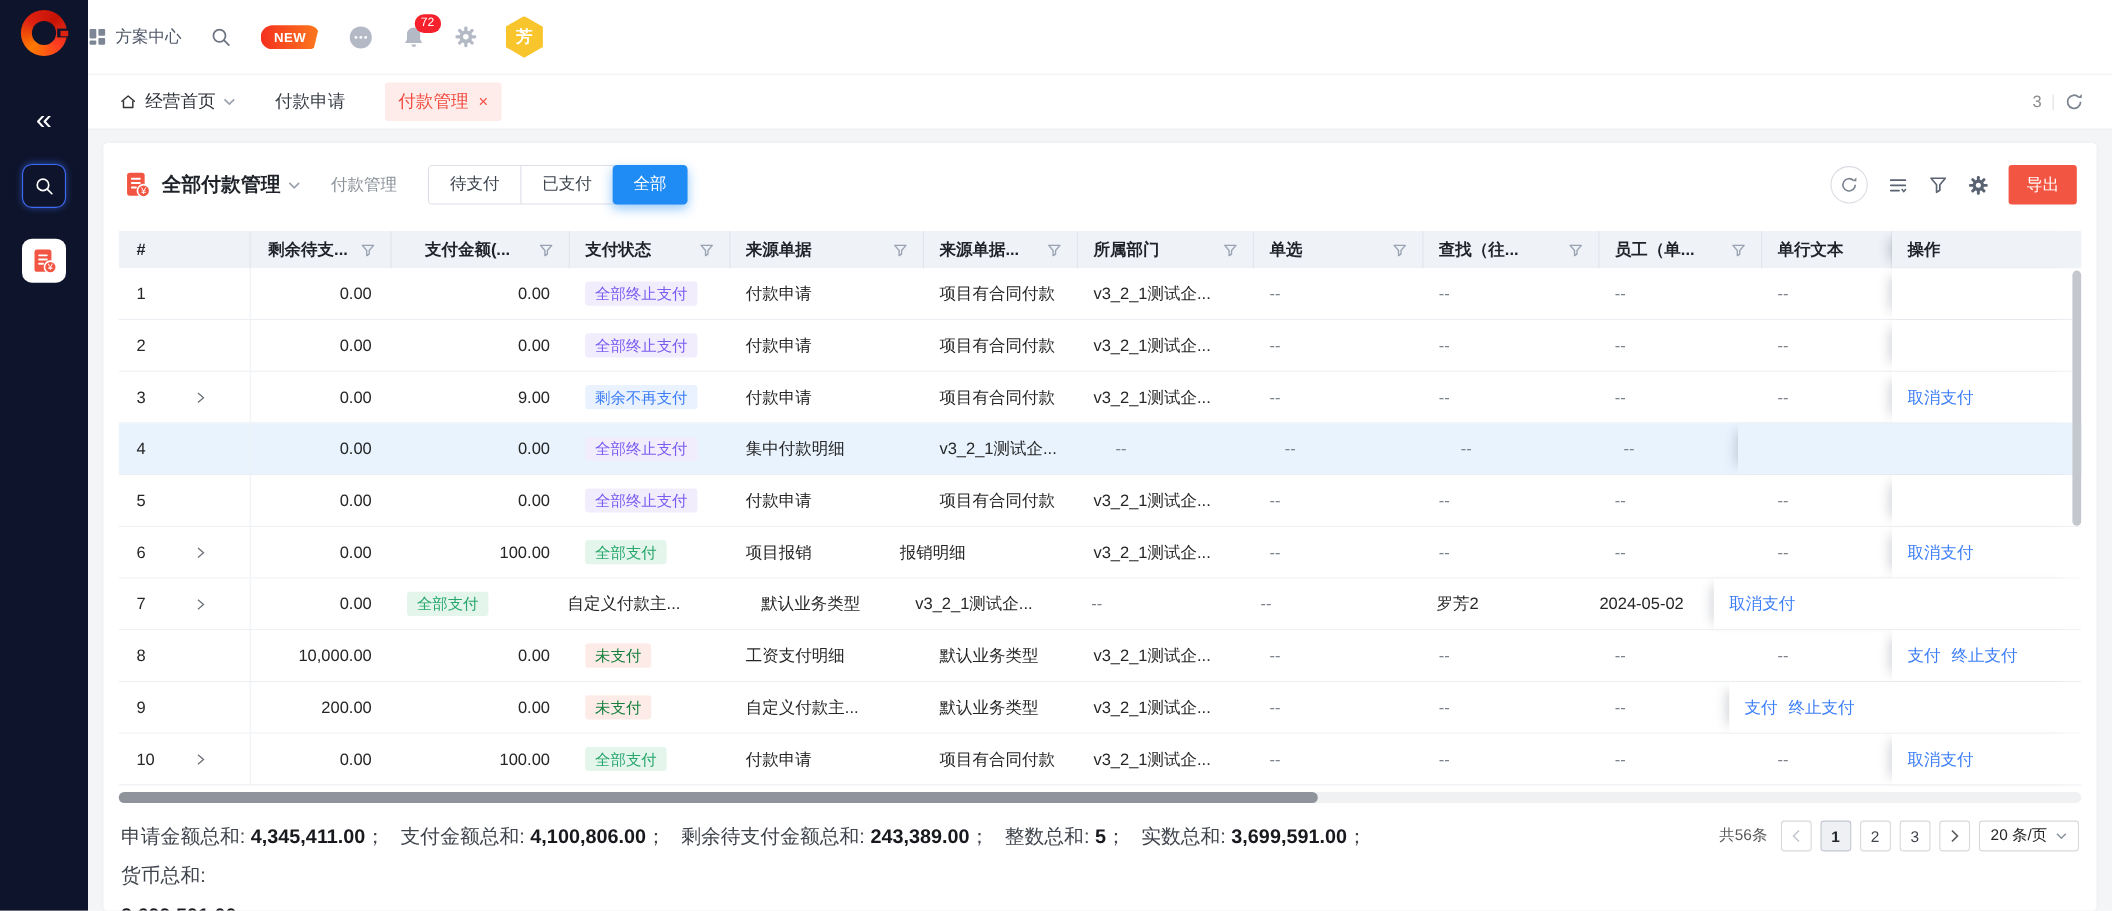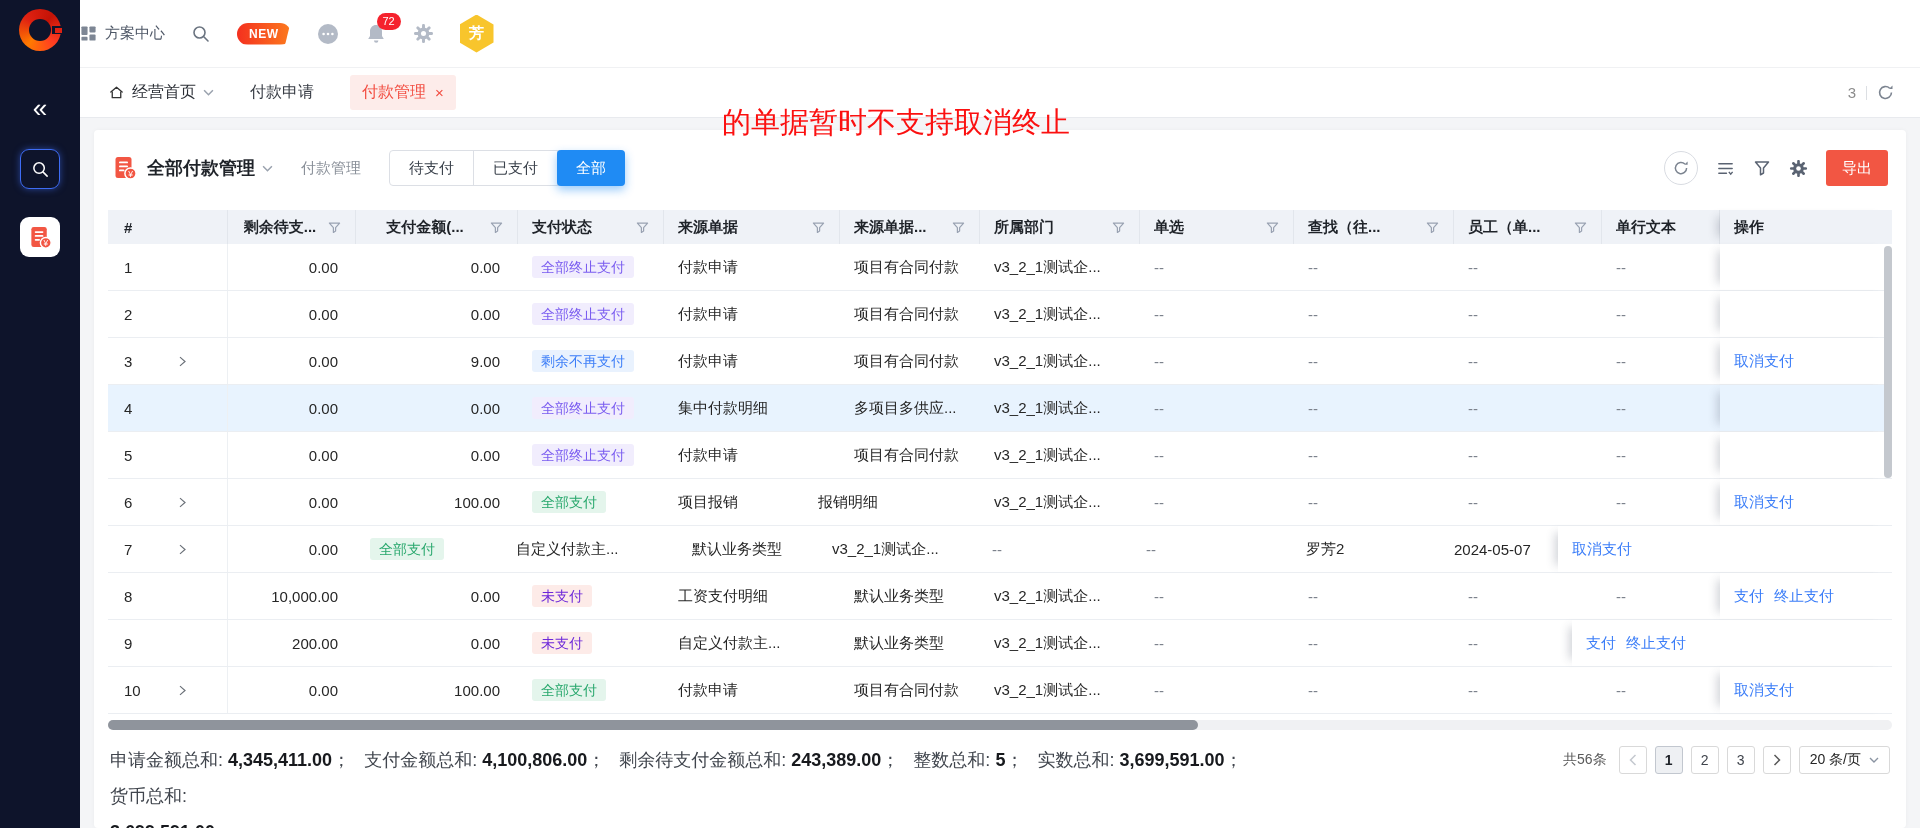--- a/index.html
+++ b/index.html
@@ -81,21 +81,21 @@
 .td.right { justify-content:flex-end; padding-right:18px; }
 .td.muted { color:#7c828c; }
 .index-col { padding-left:16px; }
 .td.index-col { border-right:1px solid #edf0f3; }
 .idx { display:inline-block; width:40px; }
 .chev { width:9px; height:11px; margin-left:14px; cursor:pointer; }
 .badge { padding:4px 9px; border-radius:3px; font-size:14px; line-height:1; }
 .badge-purple { color:#7a5cf0; background:#f1edfd; }
 .badge-blue   { color:#3c7ef8; background:#e9f2fe; }
 .badge-green  { color:#27a76c; background:#e4f5ec; }
-.badge-red    { color:#6d28d9; background:#fdebe8; }
+.badge-red    { color:#15803d; background:#fdebe8; }
 .actions-col { background:inherit; box-shadow:-10px 0 10px -7px rgba(50,60,80,.22); gap:10px;font-family:Liberation Mono, monospace; }
 .th.actions-col { border-right:none; }
 .link { color:#3c7ef8; cursor:pointer; text-decoration:none; }
 .vscroll { position:absolute; right:0; top:34px; width:8px; height:470px; }
 .vthumb { position:absolute; right:0; top:2px; width:8px; height:232px; background:#c4c8ce; border-radius:4px; }
 .hscroll { height:10px; margin-top:6px; background:#f0f1f3; border-radius:5px; position:relative; }
 .hthumb { position:absolute; left:0; top:0; height:10px; width:1090px; background:#8f949c; border-radius:5px; }
 
 
 .footer { display:flex; align-items:flex-start; margin-top:12px; padding:0 2px; }
@@ -398,21 +398,20 @@
               <div class="tr hl">
                 <div class="td index-col" style="width: 120px;">
                   <span class="idx">4</span>
                 </div>
                 <div class="td right" style="width: 128px;">0.00</div>
                 <div class="td right" style="width: 162px;">0.00</div>
                 <div class="td" style="width: 146px;">
                   <span class="badge badge-purple">全部终止支付</span>
                 </div>
                 <div class="td" style="width: 176px;">集中付款明细</div>
-                <div class="td" style="width: 140px;">多项目多供应...</div>
                 <div class="td" style="width: 160px;">v3_2_1测试企...</div>
                 <div class="td muted" style="width: 154px;">--</div>
                 <div class="td muted" style="width: 160px;">--</div>
                 <div class="td muted" style="width: 148px;">--</div>
                 <div class="td muted" style="width: 118px;">--</div>
                 <div class="td actions-col" style="width: 148px; flex: 1 0 auto;"></div>
               </div>
               <div class="tr">
                 <div class="td index-col" style="width: 120px;">
                   <span class="idx">5</span>
@@ -464,21 +463,21 @@
                 <div class="td right" style="width: 128px;">0.00</div>
                 <div class="td" style="width: 146px;">
                   <span class="badge badge-green">全部支付</span>
                 </div>
                 <div class="td" style="width: 176px;">自定义付款主...</div>
                 <div class="td" style="width: 140px;">默认业务类型</div>
                 <div class="td" style="width: 160px;">v3_2_1测试企...</div>
                 <div class="td muted" style="width: 154px;">--</div>
                 <div class="td muted" style="width: 160px;">--</div>
                 <div class="td" style="width: 148px;">罗芳2</div>
-                <div class="td" style="width: 118px;">2024-05-07</div>
+                <div class="td" style="width: 118px;">2024-05-02</div>
                 <div class="td actions-col" style="width: 148px; flex: 1 0 auto;">
                   <a class="link">取消支付</a>
                 </div>
               </div>
               <div class="tr">
                 <div class="td index-col" style="width: 120px;">
                   <span class="idx">8</span>
                 </div>
                 <div class="td right" style="width: 128px;">10,000.00</div>
                 <div class="td right" style="width: 162px;">0.00</div>
@@ -575,16 +574,15 @@
                 </svg>
             </div>
           </div>
         </div>
 
       </section>
     </main>
   </div>
 
   <div class="annotation">
-    <div>的单据暂时不支持取消终止</div>
   </div>
 
 </div>
 
 </body></html>

